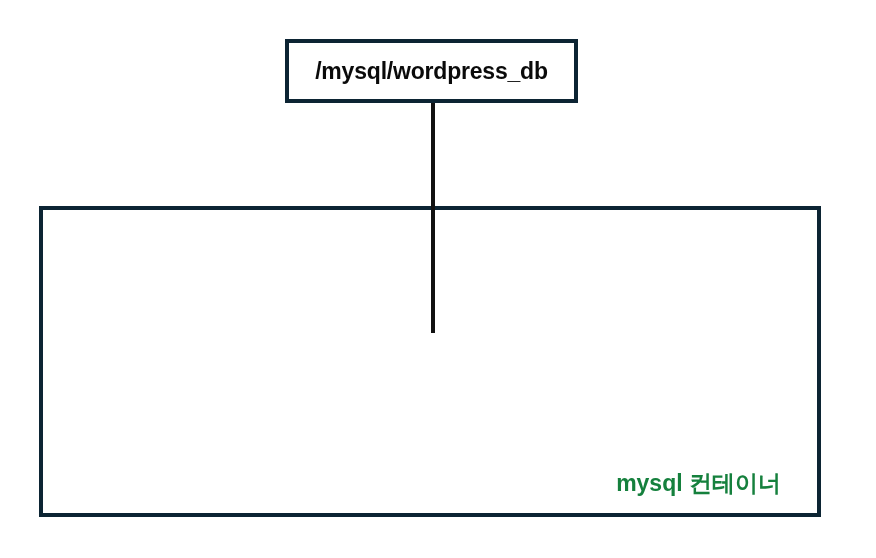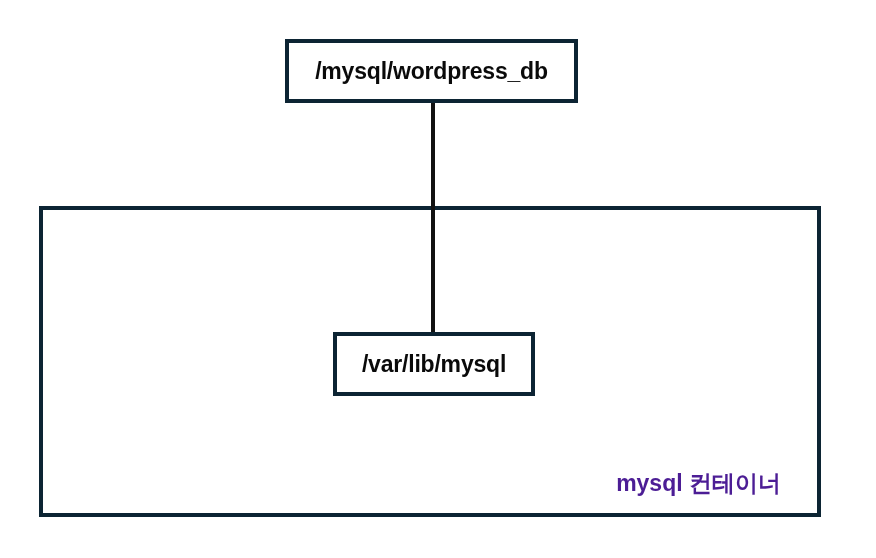--- a/index.html
+++ b/index.html
@@ -51,21 +51,21 @@
     width: 782px;
     height: 311px;
     z-index: 1;
   }
   #container-label {
     position: absolute;
     right: 36px;
     bottom: 14px;
     font-size: 23px;
     font-weight: bold;
-    color: #4c1d95;
+    color: #15803d;
     white-space: nowrap;
   }
 
   
   #container-path-box {
     left: 333px;
     top: 332px;
     width: 202px;
     height: 64px;
     display: flex;
@@ -100,17 +100,14 @@
   <div class="box" id="host-path-box">
     <span class="box-label">/mysql/wordpress_db</span>
   </div>
 
   <div id="mount-connector"></div>
 
   <div class="box" id="mysql-container-box">
     <span id="container-label">mysql 컨테이너</span>
   </div>
 
-  <div class="box" id="container-path-box">
-    <span class="box-label">/var/lib/mysql</span>
-  </div>
 
 </div>
 
 </body></html>

